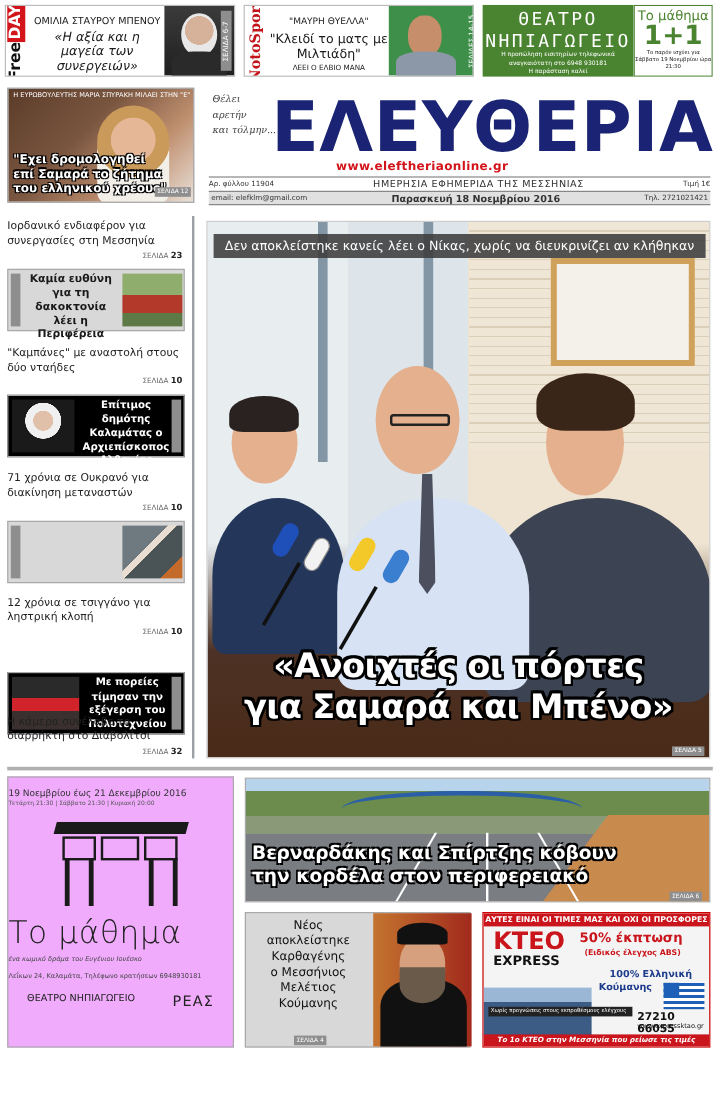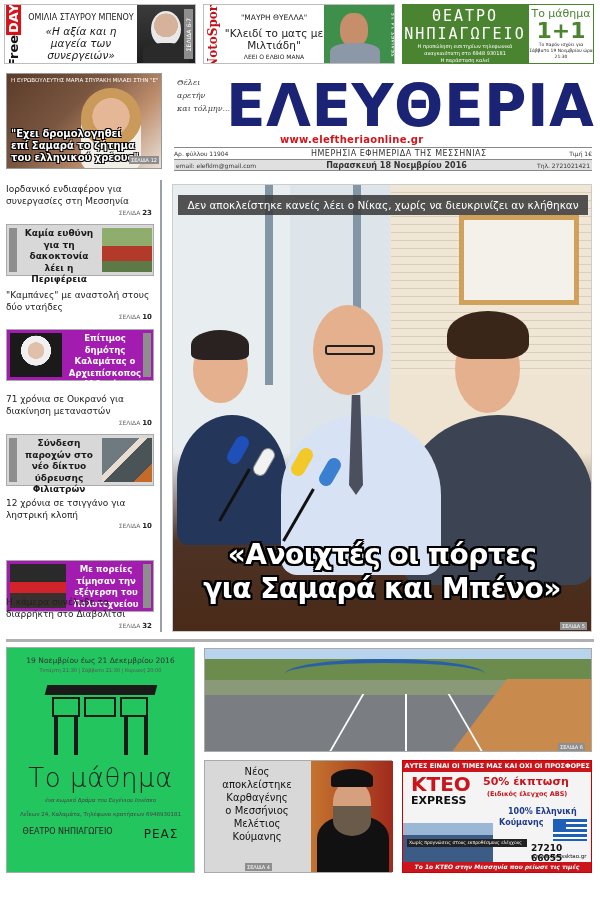--- a/index.html
+++ b/index.html
@@ -45,21 +45,21 @@
   .mast-line1 { position: absolute; left: 174px; top: 147px; width: 418px; height: 11px; border-top: 1px solid #888; font-size: 6px; color: #333; display: flex; justify-content: space-between; align-items: center; }
   .mast-line1 .center { font-size: 8px; letter-spacing: 0.5px; }
   .mast-line2 { position: absolute; left: 174px; top: 159px; width: 418px; height: 12px; background: #e0e0e0; border-top: 1px solid #888; border-bottom: 1px solid #888; font-size: 6px; color: #333; display: flex; justify-content: space-between; align-items: center; padding: 0 2px; }
   .mast-line2 .center { font-size: 8px; font-weight: bold; }
   .col-divider { position: absolute; left: 160px; top: 180px; width: 2px; height: 452px; background: #9aa0a6; }
   .lc-text { position: absolute; left: 6px; font-size: 9px; line-height: 12px; color: #222; }
   .lc-page { position: absolute; right: 448px; font-size: 6px; color: #666; text-align: right; }
   .lc-page b { color: #222; font-size: 7px; }
   .box { position: absolute; left: 6px; width: 148px; height: 52px; border: 1px solid #aaa; }
   .box-gray { background: #d8d8d8; }
-  .box-blue { background: #a21caf; }
+  .box-blue { background: #000000; }
   .box .btxt { position: absolute; text-align: center; font-size: 9px; line-height: 11.5px; font-weight: bold; }
   .box-gray .btxt { color: #1a1a1a; }
   .box-blue .btxt { color: #fff; }
   .box .bimg { position: absolute; top: 3px; bottom: 3px; }
   .box .bpage { position: absolute; top: 3px; bottom: 3px; width: 8px; background: #8e8e8e; }
 
   
   .main-photo { position: absolute; left: 172px; top: 184px; width: 420px; height: 448px; overflow: hidden; border: 1px solid #ccc;
     background:
       linear-gradient(180deg, rgba(0,0,0,0) 0%, rgba(0,0,0,0) 60%, rgba(60,30,15,0.9) 80%, #4a2a18 100%),
@@ -82,21 +82,21 @@
   .mic { position: absolute; width: 14px; height: 30px; border-radius: 7px; transform: rotate(30deg); }
   .mic-stand { position: absolute; width: 3px; height: 60px; background: #111; transform: rotate(30deg); }
 
   .main-kicker { position: absolute; left: 178px; top: 195px; width: 410px; height: 20px; background: rgba(60,60,60,0.88); color: #fff; font-size: 10.5px; display: flex; align-items: center; justify-content: center; white-space: nowrap; }
   .main-headline { position: absolute; left: 172px; top: 538px; width: 420px; text-align: center; color: #fff; font-weight: bold; font-size: 28px; line-height: 34px; letter-spacing: -0.5px; text-shadow: 2px 2px 0 #000, -2px -2px 0 #000, 2px -2px 0 #000, -2px 2px 0 #000, 0 2px 0 #000, 2px 0 0 #000, 0 -2px 0 #000, -2px 0 0 #000; }
   .main-page { position: absolute; left: 560px; top: 622px; }
 
   .sep { position: absolute; left: 6px; top: 639px; width: 588px; height: 3px; background: #b0b0b0; }
 
   
-  .ad-mathima { position: absolute; left: 6px; top: 647px; width: 189px; height: 226px; border: 1px solid #aaa; background: #22c55e; text-align: center; }
+  .ad-mathima { position: absolute; left: 6px; top: 647px; width: 189px; height: 226px; border: 1px solid #aaa; background: #f0abfc; text-align: left; }
   .ad-mathima .dates { font-size: 7.5px; margin-top: 8px; color: #333; }
   .ad-mathima .times { font-size: 5px; color: #555; margin-top: 2px; }
   .desk { position: relative; margin: 12px auto 0; width: 110px; height: 70px; }
   .desk .top { position: absolute; left: 0; top: 0; width: 110px; height: 10px; background: #1a1a1a; transform: skewX(-15deg); }
   .desk .drw { position: absolute; top: 12px; height: 20px; border: 2px solid #1a1a1a; }
   .desk .leg { position: absolute; top: 30px; width: 4px; height: 40px; background: #1a1a1a; }
   .ad-mathima .title { font-size: 26px; font-weight: 300; color: #222; margin-top: 8px; letter-spacing: 0.5px; }
   .ad-mathima .sub { font-size: 5.5px; color: #444; margin-top: 4px; font-style: italic; }
   .ad-mathima .addr { font-size: 5.5px; color: #444; margin-top: 8px; }
   .ad-mathima .logos { display: flex; justify-content: space-around; margin-top: 10px; font-size: 8px; color: #222; }
@@ -240,21 +240,20 @@
   <div class="bimg" style="left:3px;width:52px;background:radial-gradient(circle at 50% 40%,#e0c0a8 0 22%,#f0f0f0 23% 40%,#1a1a1a 41%);"></div>
   <div class="btxt" style="left:58px;top:3px;width:80px;font-size:8.5px;">Επίτιμος δημότης Καλαμάτας ο Αρχιεπίσκοπος Αλβανίας</div>
   <div class="bpage" style="right:2px;"></div>
 </div>
 
 <div class="lc-text" style="top:393px;width:150px;">71 χρόνια σε Ουκρανό για διακίνηση μεταναστών</div>
 <div class="lc-page" style="top:419px;"><span>ΣΕΛΙΔΑ</span> <b>10</b></div>
 
 <div class="box box-gray" style="top:434px;">
   <div class="bpage" style="left:2px;"></div>
-  <div class="btxt" style="left:12px;top:3px;width:80px;">Σύνδεση παροχών στο νέο δίκτυο ύδρευσης Φιλιατρών</div>
   <div class="bimg" style="left:95px;width:50px;background:linear-gradient(135deg,#6e7a80 0 40%,#e8ddd0 40% 48%,#4a5356 48% 80%,#c46a2a 80%);"></div>
 </div>
 
 <div class="lc-text" style="top:497px;width:150px;">12 χρόνια σε τσιγγάνο για ληστρική κλοπή</div>
 <div class="lc-page" style="top:522px;"><span>ΣΕΛΙΔΑ</span> <b>10</b></div>
 
 <div class="box box-blue" style="top:560px;">
   <div class="bimg" style="left:3px;width:56px;background:linear-gradient(180deg,#2a2a2a 0 40%,#d0242a 40% 65%,#3a3030 65%);"></div>
   <div class="btxt" style="left:60px;top:3px;width:78px;font-size:8.5px;">Με πορείες τίμησαν την εξέγερση του Πολυτεχνείου</div>
   <div class="bpage" style="right:2px;"></div>
@@ -317,20 +316,22 @@
 </div>
 
 <div class="road">
   <div class="dirt"></div>
   <div class="bridge"></div>
   <div class="lane" style="left:140px;transform:skewX(-30deg);"></div>
   <div class="lane" style="left:200px;"></div>
   <div class="lane" style="left:260px;transform:skewX(30deg);"></div>
 </div>
 <div class="road-headline">
+  <div>Βερναρδάκης και Σπίρτζης κόβουν</div>
+  <div>την κορδέλα στον περιφερειακό</div>
 </div>
 <div class="page-chip" style="left:558px;top:743px;">ΣΕΛΙΔΑ 6</div>
 
 <div class="metro">
   <div class="mt">
     <div>Νέος</div>
     <div>αποκλείστηκε</div>
     <div>Καρθαγένης</div>
     <div>ο Μεσσήνιος</div>
     <div>Μελέτιος</div>

